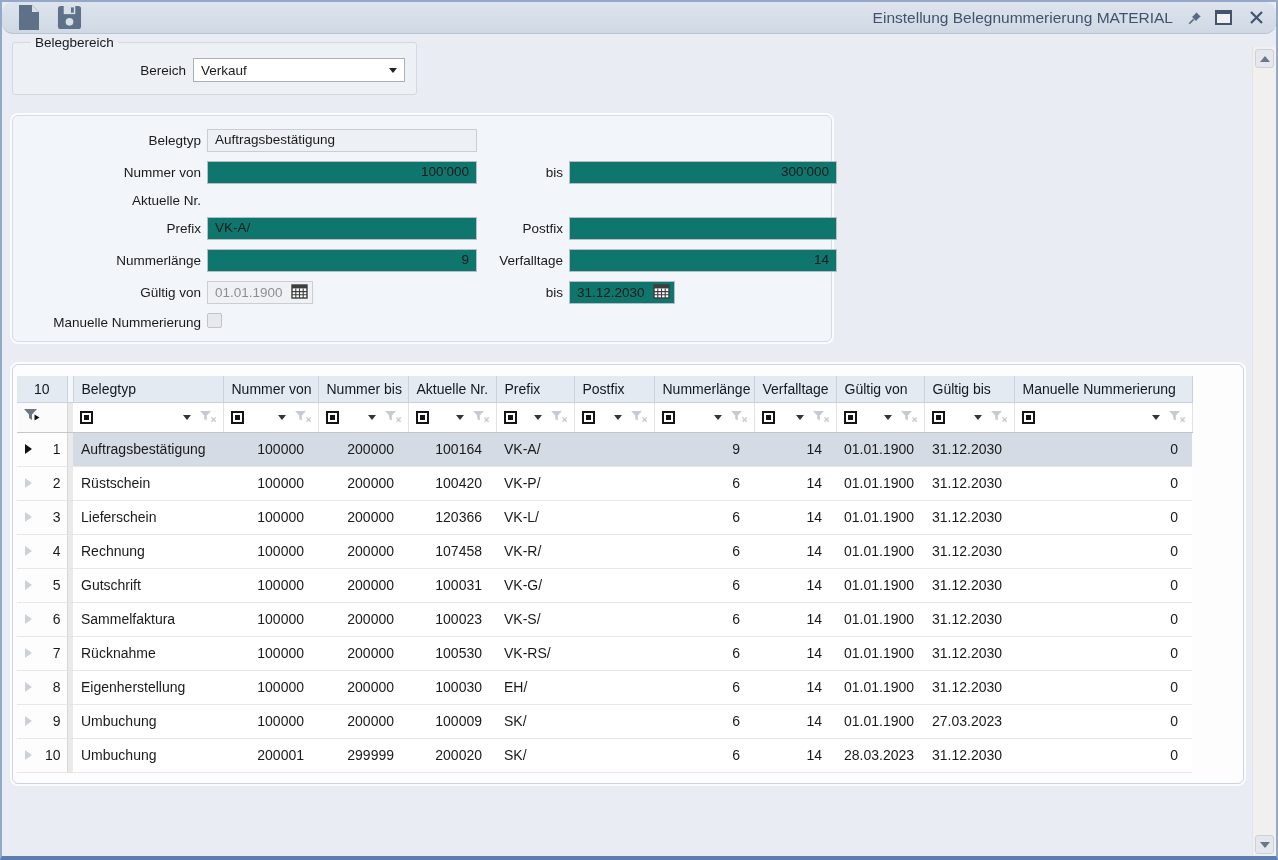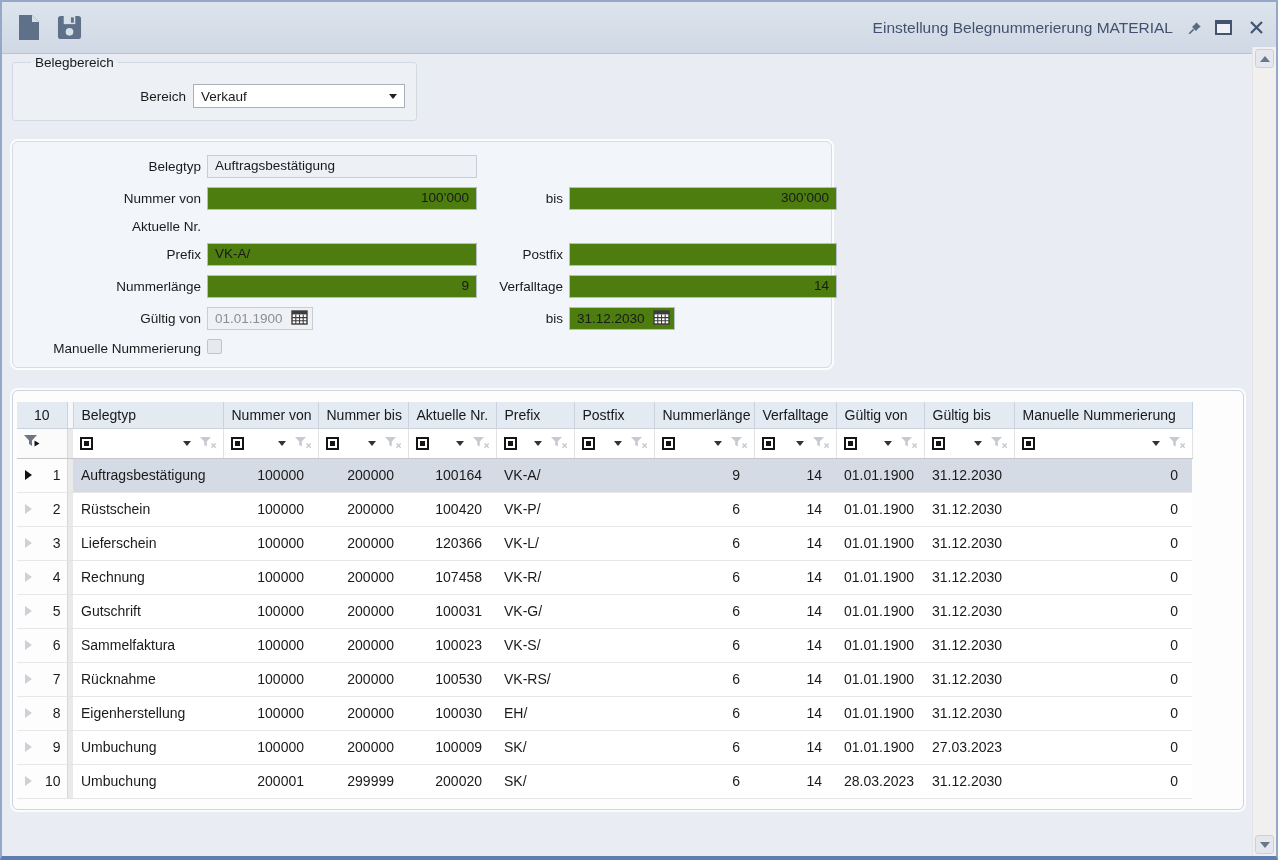--- a/index.html
+++ b/index.html
@@ -3,51 +3,51 @@
 <meta charset="utf-8">
 <style>
   * { box-sizing: border-box; margin: 0; padding: 0; }
   html,body { width:1278px; height:860px; }
   body { font-family: "Liberation Sans", "DejaVu Sans", sans-serif; font-size:13.5px; color:#1a1a1a; background:#e9edf3; }
 
   .window { position:relative; width:1278px; height:860px; overflow:hidden;
     border:2px solid #93a9c7; border-bottom:4px solid #5c7dae; background:#e9edf3; }
 
   
-  .titlebar { height:52px; background:linear-gradient(#dde4ed,#cfd8e4); border-bottom:1px solid #b9c4d2;
-    display:flex; align-items:center; padding:0 12px 0 12px; }
+  .titlebar { height:32px; background:linear-gradient(#dde4ed,#cfd8e4); border-bottom:1px solid #b9c4d2;
+    display:flex; align-items:center; padding:0 12px 0 12px;border-radius:11px; }
   .tb-icons { display:flex; align-items:center; gap:10px; }
   .tb-btn { width:30px; height:30px; display:flex; align-items:center; justify-content:center; cursor:default; }
   .tb-spacer { flex:1; }
   .win-title { font-size:15.5px; color:#42526e; margin-right:14px; white-space:nowrap; }
   .pin { width:16px; height:16px; display:flex; align-items:center; justify-content:center; margin-right:12px; }
   .maxbox { width:17px; height:15px; border:2px solid #44546e; border-top:4px solid #44546e; background:#eef1f6; margin-right:16px; display:inline-block; }
   .closex { width:16px; height:16px; display:flex; align-items:center; justify-content:center; }
 
   
   .content { position:relative; padding:1px 0 0 10px; width:1250px; }
 
   
   fieldset.groupbox { width:405px; border:1px solid #d2d9e2; border-radius:3px; background:#edf1f6;
     padding:6px 10px 12px 10px; }
   fieldset.groupbox legend { font-size:13.5px; padding:0 4px; margin-left:8px; color:#15181d; }
-  .gb-row { display:flex; align-items:center; margin-top:8px; }
+  .gb-row { display:flex; align-items:center; margin-top:2px; }
   .gb-row label { width:170px; text-align:right; padding-right:7px; }
   .combo { position:relative; width:212px; height:24px; background:#fff; border:1px solid #a8b0bb;
     display:flex; align-items:center; padding:0 22px 0 7px; }
   .combo .dd-arrow { position:absolute; right:7px; top:9px; width:0; height:0;
     border-left:4.5px solid transparent; border-right:4.5px solid transparent; border-top:5.5px solid #222; }
 
   
   .form-panel { width:820px; margin-top:20px; background:#f2f5fa; border:1px solid #d5dce5; border-radius:6px;
     box-shadow:0 0 0 2px #fbfcfe; padding:13px 14px 10px 6px; }
   .frow { display:grid; grid-template-columns:182px 270px 80px 268px; column-gap:6px; align-items:center; margin-bottom:9px; }
   .frow:last-child { margin-bottom:0; }
   .flabel { text-align:right; white-space:nowrap; }
-  .field { height:23px; background:#4d7c0f; border:1px solid #b6bdc7; padding:2px 7px 0 7px; font-size:13.5px;
+  .field { height:23px; background:#0f766e; border:1px solid #b6bdc7; padding:2px 7px 0 7px; font-size:13.5px;
     white-space:nowrap; overflow:hidden; }
   .field.ro { background:#edf0f4; border-color:#c9ced6; }
   .field.num { text-align:right; }
   .field.datef { width:106px; display:flex; align-items:center; justify-content:space-between; padding:0 4px 0 7px; }
   .field.datef.dis { background:#f0f1f4; color:#8a8f96; border-color:#c9ced6; }
   .checkbox { width:15px; height:15px; background:#e7e9ec; border:1px solid #bfc5cd; border-radius:2px; display:inline-block; }
 
   
   .grid-panel { width:1232px; height:420px; margin-top:22px; background:#fdfdfe; border:1px solid #ccd4de;
     border-radius:6px; box-shadow:0 0 0 2px #fbfcfe; padding:11px 0 0 4px; overflow:hidden; }

